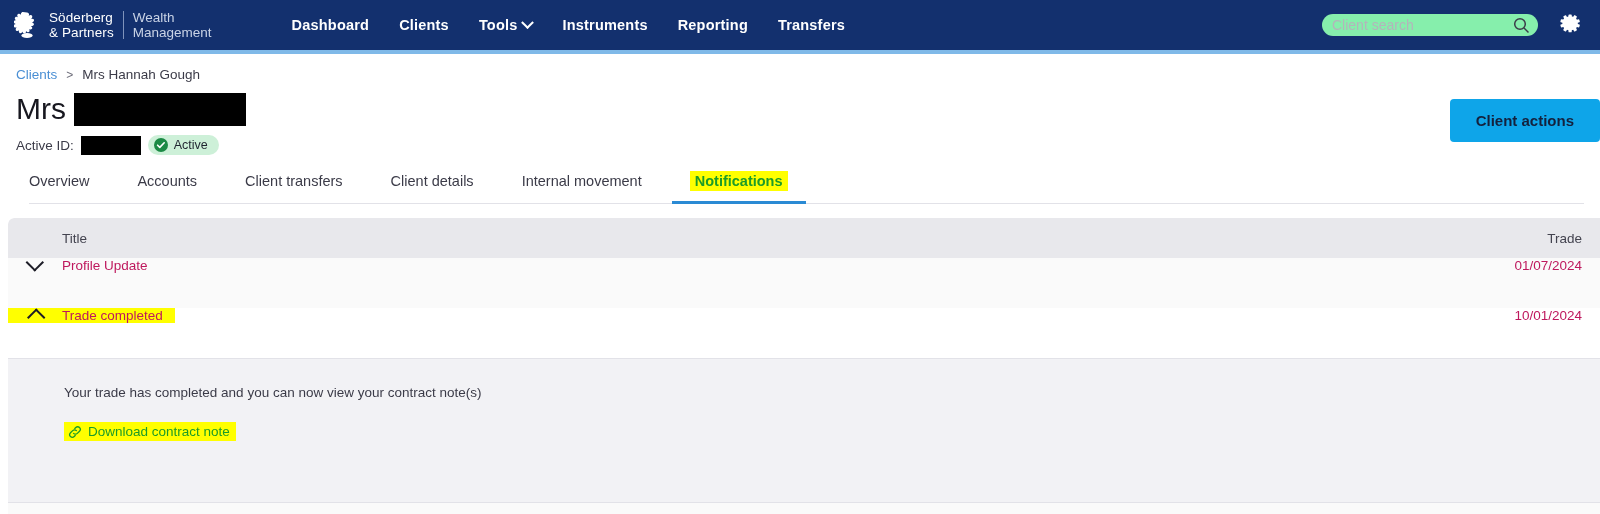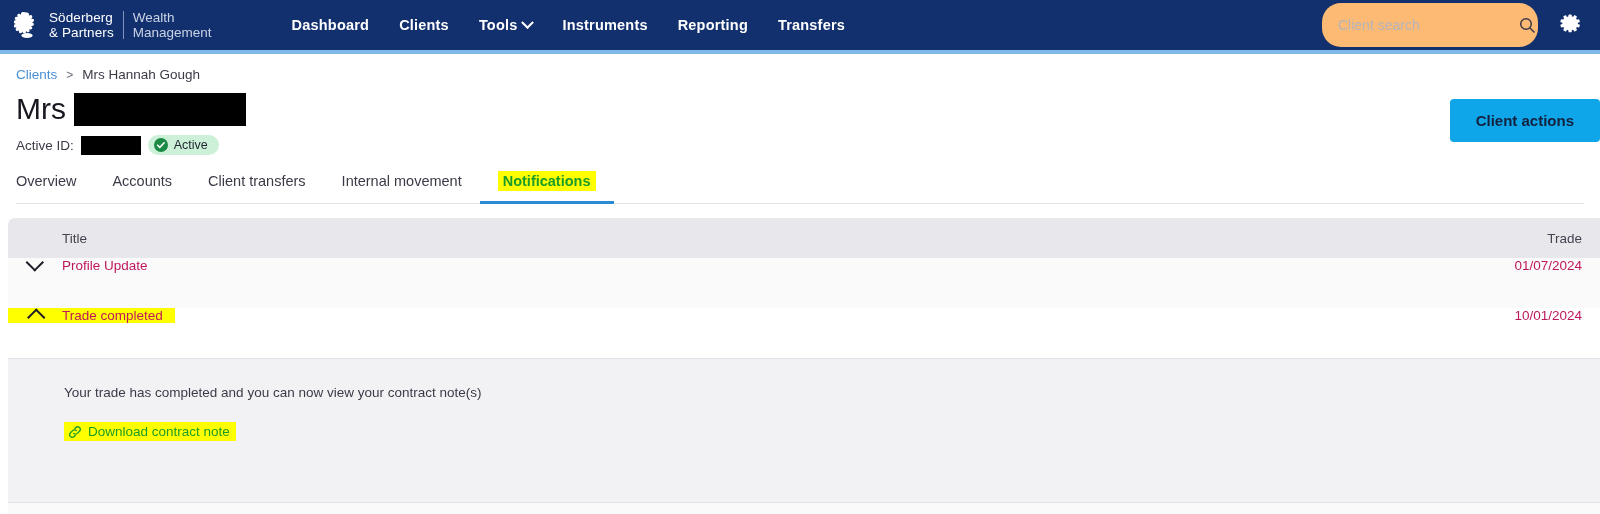--- a/index.html
+++ b/index.html
@@ -82,26 +82,27 @@
   }
   .top-right {
     margin-left: auto;
     display: flex;
     align-items: center;
     gap: 22px;
     padding-right: 4px;
   }
   .searchbox {
     width: 216px;
-    height: 44px;
-    background: #fdba74;
+    height: 22px;
+    background: #86efac;
     border-radius: 19px;
     display: flex;
     align-items: center;
     padding: 0 14px 0 16px;
+    justify-content: center;
   }
   .searchbox input {
     border: 0;
     outline: 0;
     flex: 1;
     font-family: "Liberation Sans", sans-serif;
     font-size: 14px;
     color: #333;
     background: transparent;
   }
@@ -176,23 +177,24 @@
     cursor: pointer;
     font-family: "Liberation Sans", sans-serif;
     margin-top: 8px;
     margin-right: -16px;
   }
 
   
   .tabs {
     display: flex;
     align-items: flex-end;
-    gap: 0;
+    gap: 12px;
     margin-top: 18px;
     border-bottom: 1px solid #e2e2e8;
+    margin-left: 13px;
   }
   .tab {
     font-size: 14.5px;
     color: #3b3b48;
     padding: 0 18px 12px 18px;
     cursor: pointer;
     white-space: nowrap;
     border-bottom: 3px solid transparent;
     margin-bottom: -1px;
   }
@@ -388,20 +390,23 @@
     <div class="tab">
       <span>Overview</span>
     </div>
     <div class="tab">
       <span>Accounts</span>
     </div>
     <div class="tab">
       <span>Client transfers</span>
     </div>
     <div class="tab">
+      <span>Client details</span>
+    </div>
+    <div class="tab">
       <span>Internal movement</span>
     </div>
     <div class="tab active">
       <span class="hl">Notifications</span>
     </div>
   </div>
 </div>
 
 <div class="table-wrap">
   <div class="thead">

